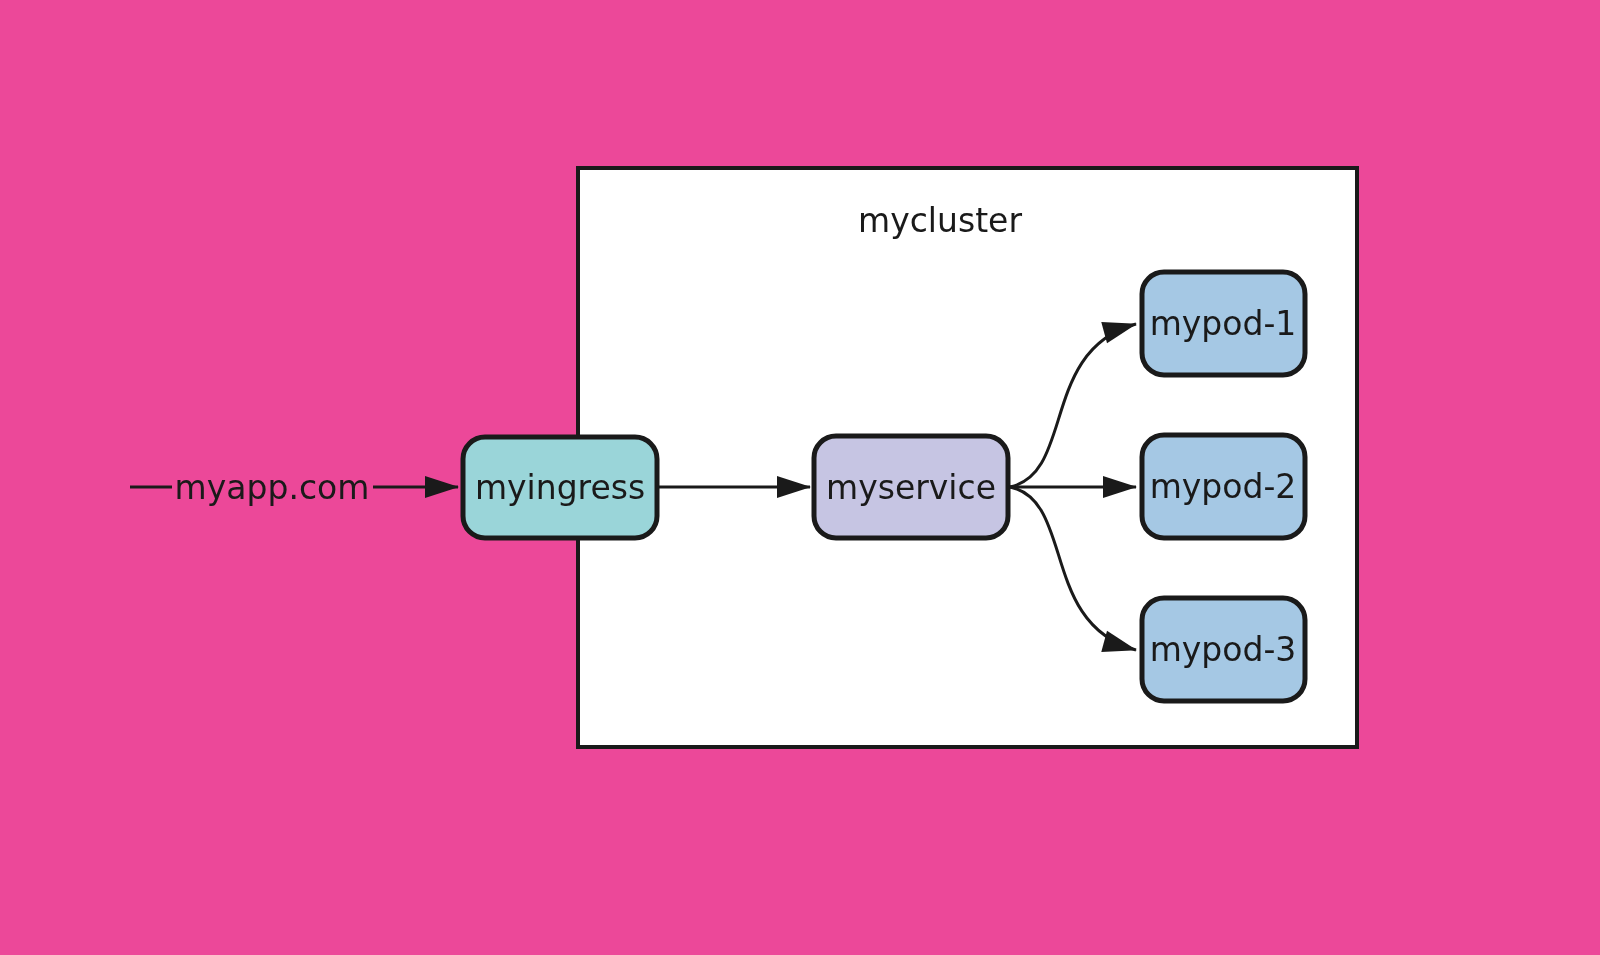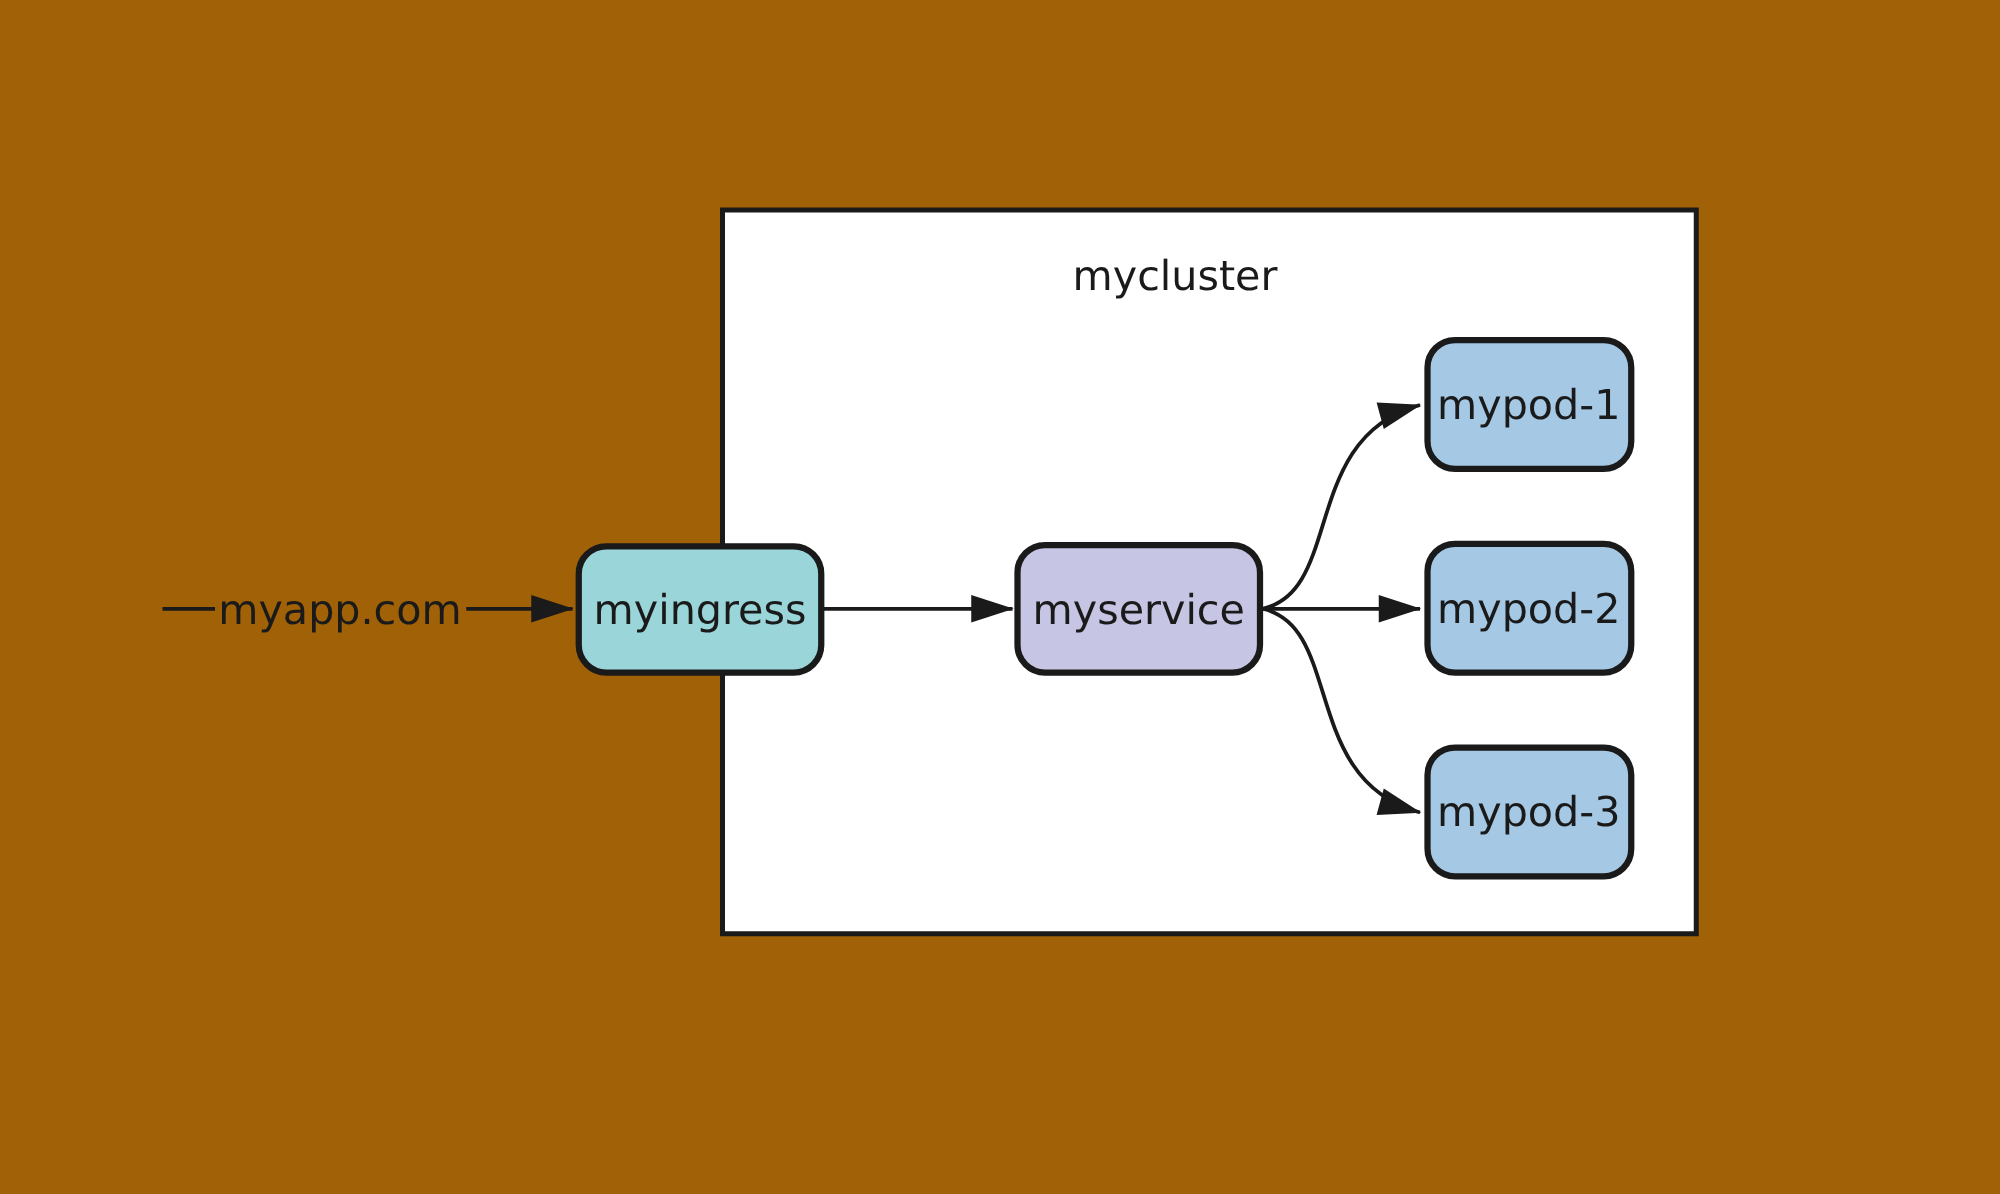--- a/index.html
+++ b/index.html
@@ -3,21 +3,21 @@
 <meta charset="utf-8">
 <style>
   html, body {
     margin: 0;
     padding: 0;
     background: #ffffff;
   }
   .stage {
     width: 1600px;
     height: 955px;
-    background: #a16207;
+    background: #ec4899;
     position: relative;
   }
   svg {
     display: block;
   }
   text {
     font-family: "DejaVu Sans", "Liberation Sans", sans-serif;
   }
   .node-label {
     font-size: 33px;

